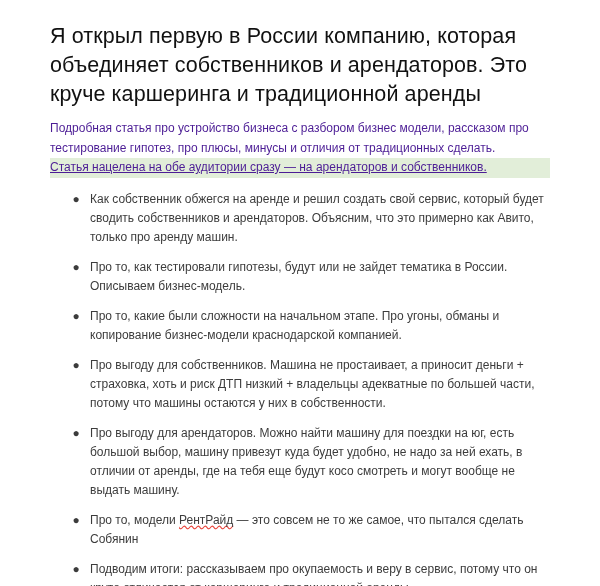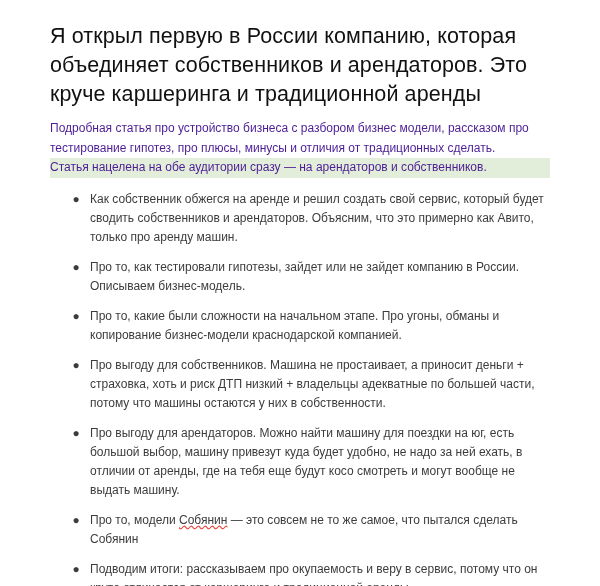--- a/index.html
+++ b/index.html
@@ -44,20 +44,21 @@
     margin: 0 0 12px 0;
     max-width: 505px;
   }
   .lead .line {
     display: block;
     white-space: nowrap;
   }
   .lead .hl {
     background: #e2eed9;
     box-decoration-break: clone;
+    text-decoration: underline;
     -webkit-box-decoration-break: clone;
   }
 
   
   .section-heading {
     font-size: 12px;
     line-height: 18px;
     font-weight: 700;
     color: #202020;
     margin: 0 0 4px 0;
@@ -122,41 +123,41 @@
 
   <ul class="bullet-list">
 
     <li class="bullet-item">
       <span class="bullet-marker">●</span>
       <span class="bullet-text">Как собственник обжегся на аренде и решил создать свой сервис, который будет сводить собственников и арендаторов. Объясним, что это примерно как Авито, только про аренду машин.</span>
     </li>
 
     <li class="bullet-item">
       <span class="bullet-marker">●</span>
-      <span class="bullet-text">Про то, как тестировали гипотезы, зайдет или не зайдет компанию в России. Описываем бизнес-модель.</span>
+      <span class="bullet-text">Про то, как тестировали гипотезы, будут или не зайдет тематика в России. Описываем бизнес-модель.</span>
     </li>
 
     <li class="bullet-item">
       <span class="bullet-marker">●</span>
       <span class="bullet-text">Про то, какие были сложности на начальном этапе. Про угоны, обманы и копирование бизнес-модели краснодарской компанией.</span>
     </li>
 
     <li class="bullet-item">
       <span class="bullet-marker">●</span>
       <span class="bullet-text">Про выгоду для собственников. Машина не простаивает, а приносит деньги + страховка, хоть и риск ДТП низкий + владельцы адекватные по большей части, потому что машины остаются у них в собственности.</span>
     </li>
 
     <li class="bullet-item">
       <span class="bullet-marker">●</span>
       <span class="bullet-text">Про выгоду для арендаторов. Можно найти машину для поездки на юг, есть большой выбор, машину привезут куда будет удобно, не надо за ней ехать, в отличии от аренды, где на тебя еще будут косо смотреть и могут вообще не выдать машину.</span>
     </li>
 
     <li class="bullet-item">
       <span class="bullet-marker">●</span>
-      <span class="bullet-text"><span>Про то, модели </span><span class="spellerr">Собянин</span><span> — это совсем не то же самое, что пытался сделать Собянин</span></span>
+      <span class="bullet-text"><span>Про то, модели </span><span class="spellerr">РентРайд</span><span> — это совсем не то же самое, что пытался сделать Собянин</span></span>
     </li>
 
     <li class="bullet-item">
       <span class="bullet-marker">●</span>
       <span class="bullet-text">Подводим итоги: рассказываем про окупаемость и веру в сервис, потому что он круто отличается от каршеринга и традиционной аренды.</span>
     </li>
 
   </ul>
 </div>
 

